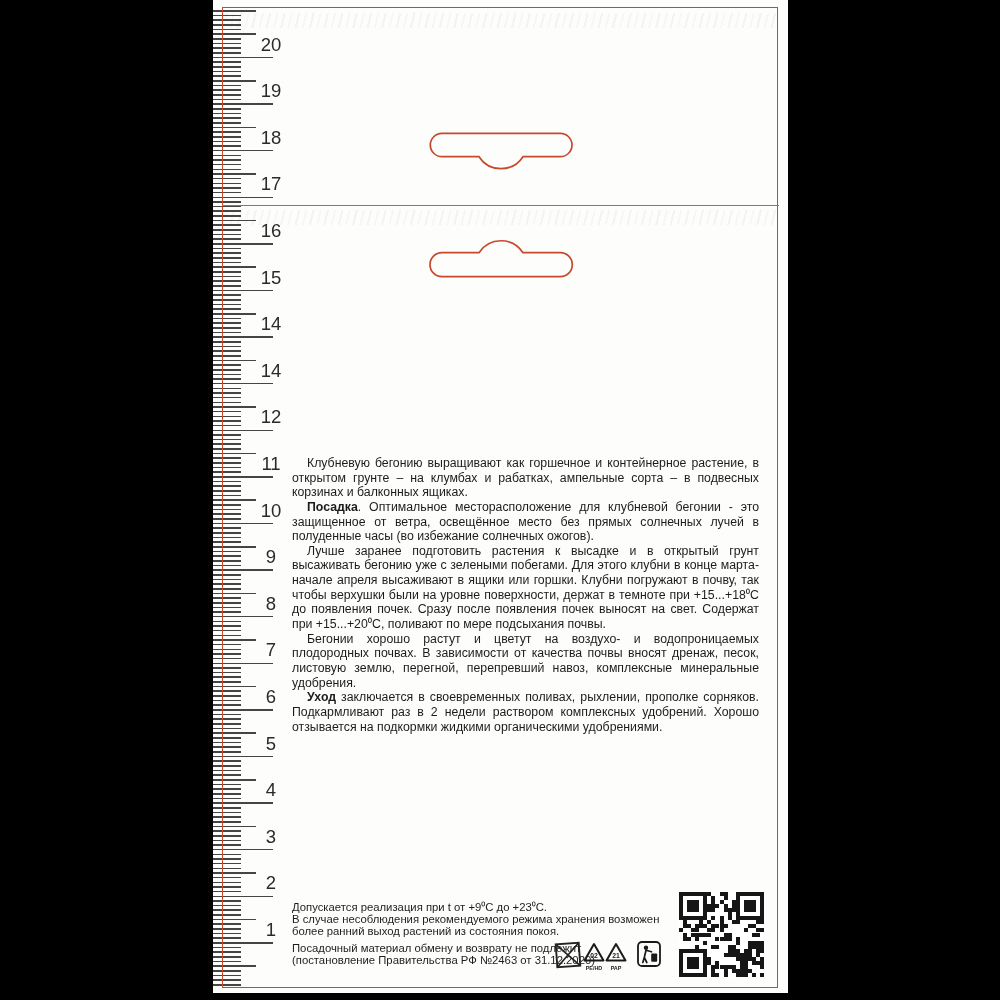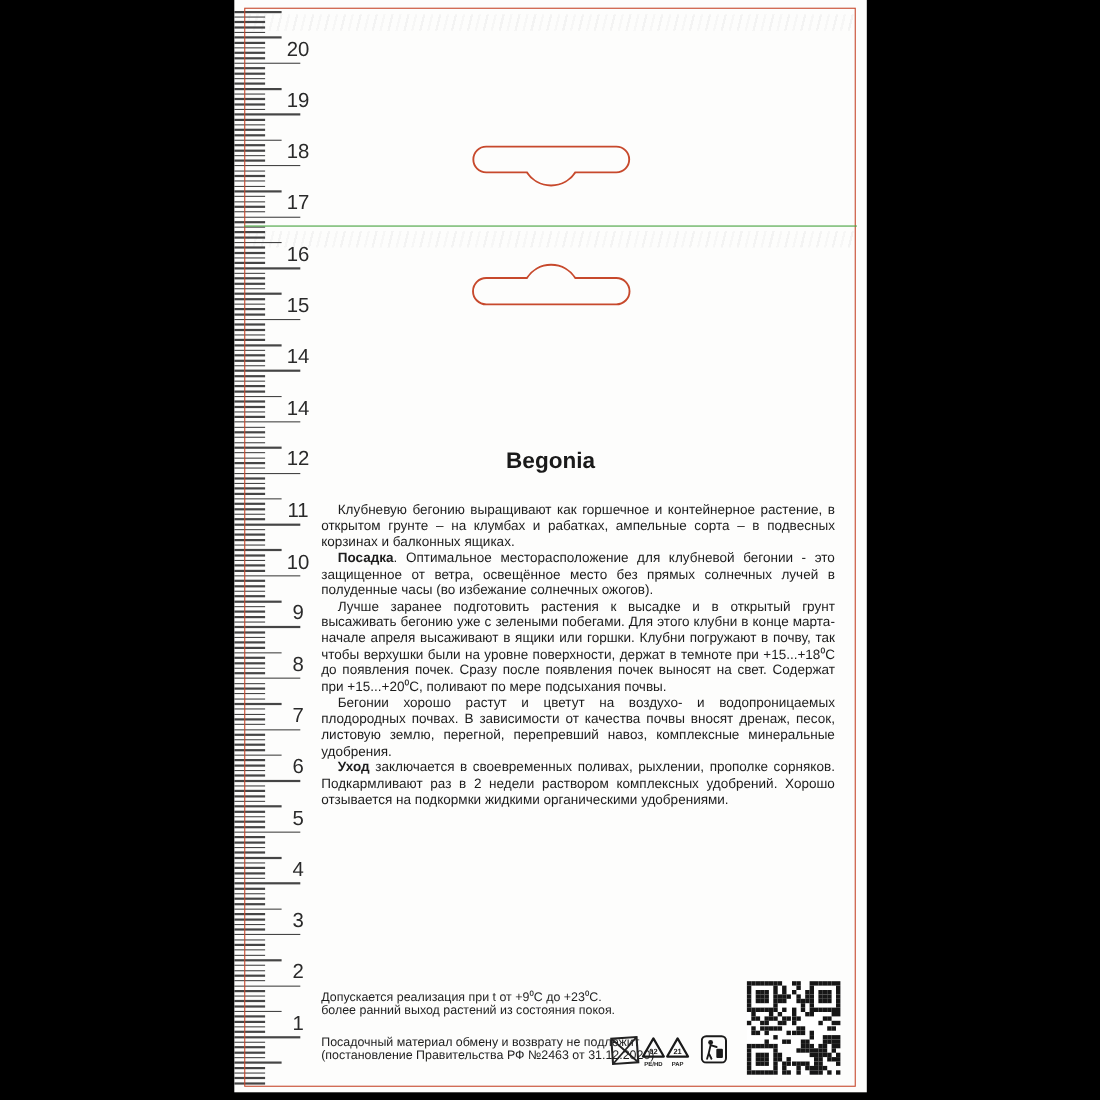--- a/index.html
+++ b/index.html
@@ -292,33 +292,33 @@
 
   <div class="border-rect"></div>
   <div class="green-line"></div>
 
   <svg class="slots-svg" viewBox="0 0 575 993">
     <path d="M 229 133.3 H 347.3 A 11.7 11.7 0 0 1 347.3 156.7 H 310 A 26.2 26.2 0 0 1 266 156.7 H 229 A 11.7 11.7 0 0 1 229 133.3 Z" fill="none" stroke="#c7492c" stroke-width="1.7"></path>
     <path d="M 229 252.7 H 266 A 26.2 26.2 0 0 1 310 252.7 H 347.3 A 12 12 0 0 1 347.3 276.7 H 229 A 12 12 0 0 1 229 252.7 Z" fill="none" stroke="#c7492c" stroke-width="1.7"></path>
   </svg>
 
   <div class="title-block">
-    <div class="title-latin">Begonia</div>
   </div>
 
   <div class="body-text">
     <p><b></b><span>Клубневую бегонию выращивают как горшечное и контейнерное растение, в открытом грунте – на клумбах и рабатках, ампельные сорта – в подвесных корзинах и балконных ящиках.</span></p>
     <p><b>Посадка</b><span>. Оптимальное месторасположение для клубневой бегонии - это защищенное от ветра, освещённое место без прямых солнечных лучей в полуденные часы (во избежание солнечных ожогов).</span></p>
     <p><b></b><span>Лучше заранее подготовить растения к высадке и в открытый грунт высаживать бегонию уже с зелеными побегами. Для этого клубни в конце марта-начале апреля высаживают в ящики или горшки. Клубни погружают в почву, так чтобы верхушки были на уровне поверхности, держат в темноте при +15...+18⁰С до появления почек. Сразу после появления почек выносят на свет. Содержат при +15...+20⁰С, поливают по мере подсыхания почвы.</span></p>
     <p><b></b><span>Бегонии хорошо растут и цветут на воздухо- и водопроницаемых плодородных почвах. В зависимости от качества почвы вносят дренаж, песок, листовую землю, перегной, перепревший навоз, комплексные минеральные удобрения.</span></p>
     <p><b>Уход</b><span> заключается в своевременных поливах, рыхлении, прополке сорняков. Подкармливают раз в 2 недели раствором комплексных удобрений. Хорошо отзывается на подкормки жидкими органическими удобрениями.</span></p>
   </div>
 
   <div class="footer-block fb-storage">
     <span>Допускается реализация при t от +9⁰С до +23⁰С.</span>
+    <span>В случае несоблюдения рекомендуемого режима хранения возможен</span>
     <span>более ранний выход растений из состояния покоя.</span>
   </div>
 
   <div class="footer-block fb-return">
     <span>Посадочный материал обмену и возврату не подлежит</span>
     <span>(постановление Правительства РФ №2463 от 31.12.2020)</span>
   </div>
 
   <svg class="icon" style="left:341px;top:941px;transform:rotate(-4deg);" width="28" height="28" viewBox="0 0 28 28">
     <rect x="2.5" y="2.5" width="23" height="23" fill="none" stroke="#222" stroke-width="1.9"></rect>

